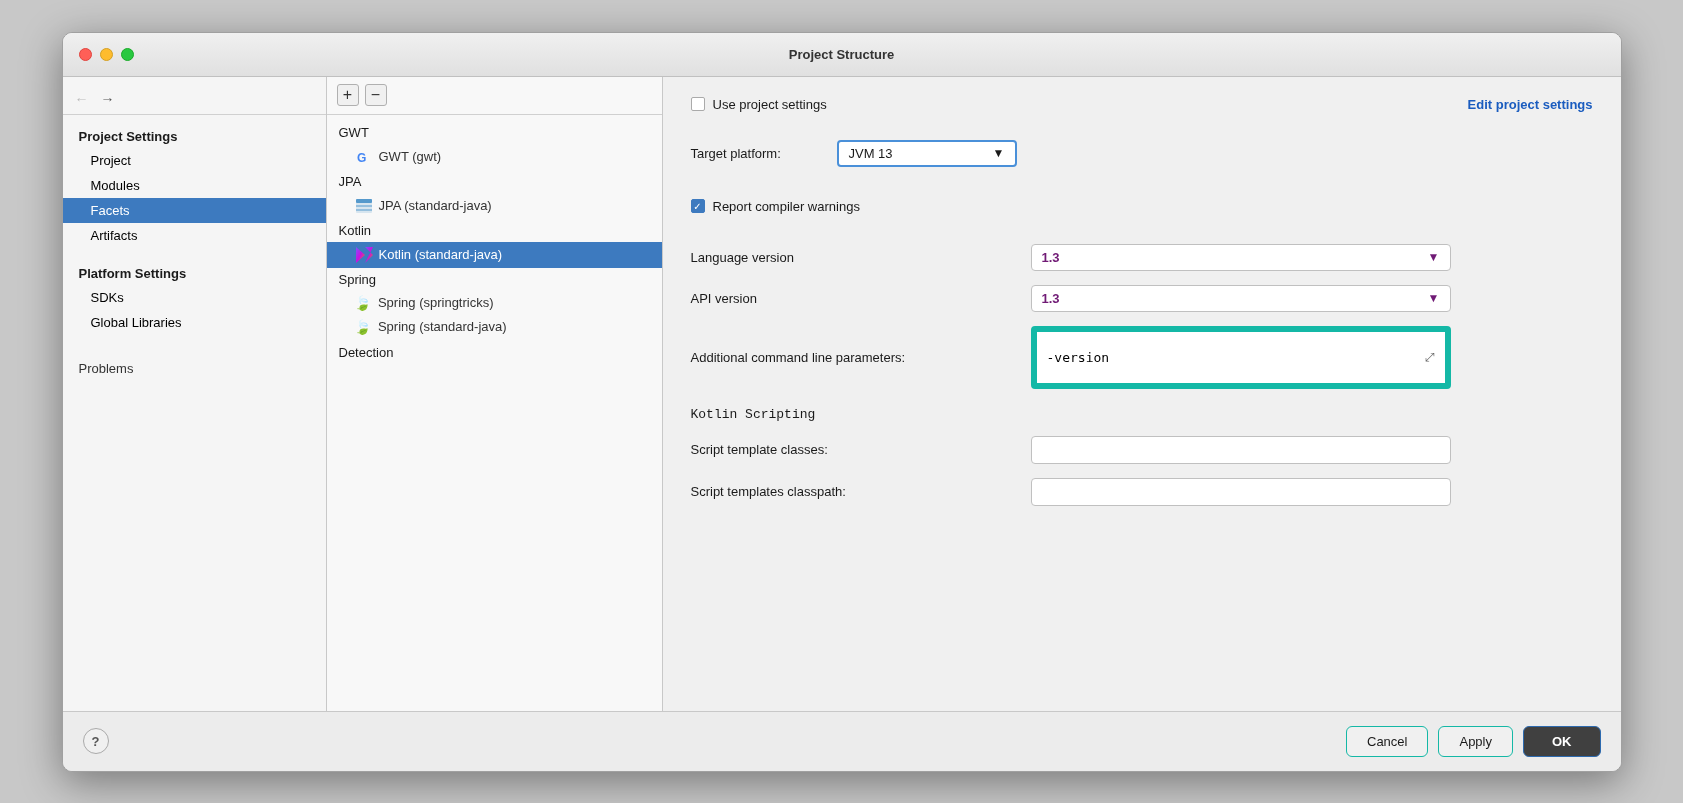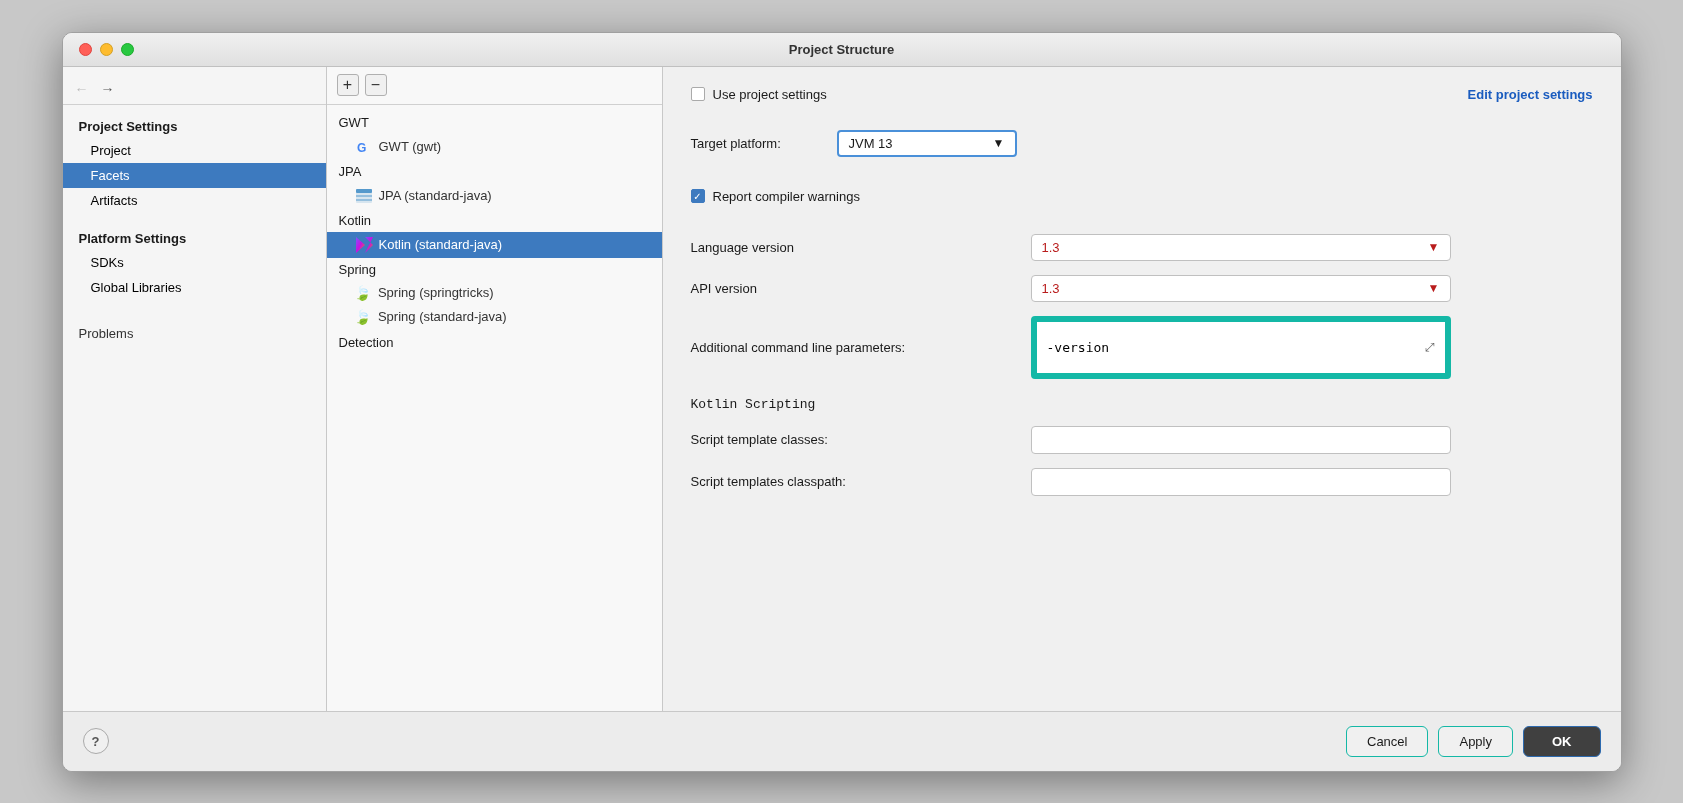--- a/index.html
+++ b/index.html
@@ -20,21 +20,21 @@
       background: #ececec;
       border-radius: 10px;
       box-shadow: 0 10px 40px rgba(0,0,0,0.4);
       display: flex;
       flex-direction: column;
       overflow: hidden;
       border: 1px solid #a0a0a0;
     }
     .titlebar {
       background: linear-gradient(to bottom, #f0f0f0, #e0e0e0);
-      height: 34px;
+      height: 44px;
       display: flex;
       align-items: center;
       padding: 0 16px;
       border-bottom: 1px solid #c0c0c0;
       flex-shrink: 0;
       position: relative;
     }
     .traffic-lights {
       display: flex;
       gap: 8px;
@@ -274,21 +274,21 @@
       display: flex;
       align-items: center;
       background: white;
       border: 1px solid #c0c0c0;
       border-radius: 4px;
       padding: 5px 10px;
       justify-content: space-between;
       cursor: pointer;
       font-size: 13px;
     }
-    .form-dropdown span { color: #b91c1c; }
+    .form-dropdown span { color: #701a75; font-weight: bold; }
     .form-input-row {
       display: flex;
       align-items: center;
       margin-bottom: 14px;
     }
     .form-input-label {
       font-size: 13px;
       color: #1a1a1a;
       min-width: 340px;
     }
@@ -433,20 +433,23 @@
 
     <div class="sidebar">
       <div class="sidebar-nav">
         <span class="nav-arrow disabled">←</span>
         <span class="nav-arrow">→</span>
       </div>
       <div class="sidebar-items">
         <div class="sidebar-section-label">Project Settings</div>
         <div class="sidebar-item">
           <span>Project</span>
+        </div>
+        <div class="sidebar-item">
+          <span>Modules</span>
         </div>
         <div class="sidebar-item active">
           <span>Facets</span>
         </div>
         <div class="sidebar-item">
           <span>Artifacts</span>
         </div>
 
         <div class="sidebar-spacer"></div>
         <div class="sidebar-section-label">Platform Settings</div>

